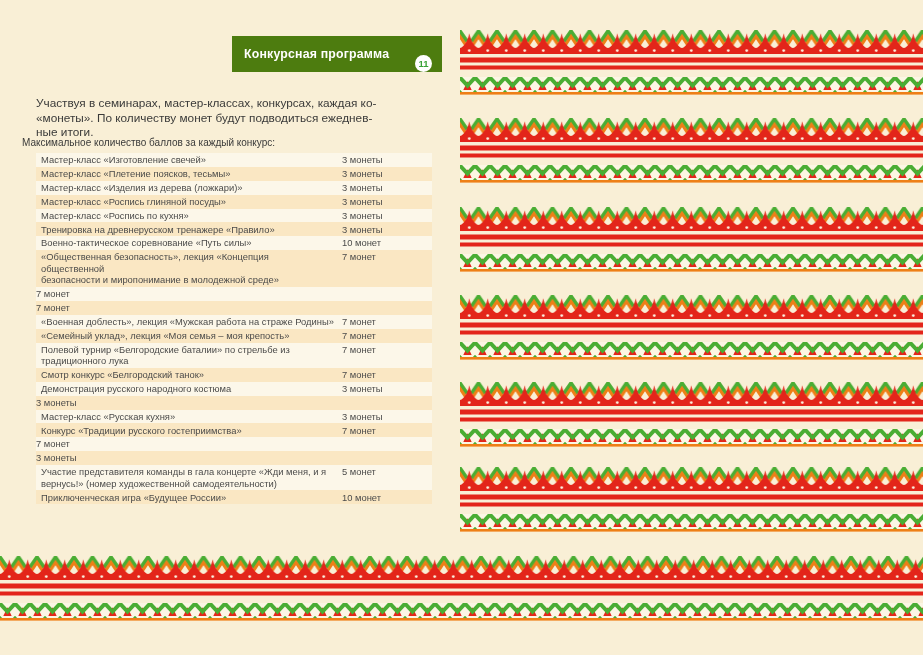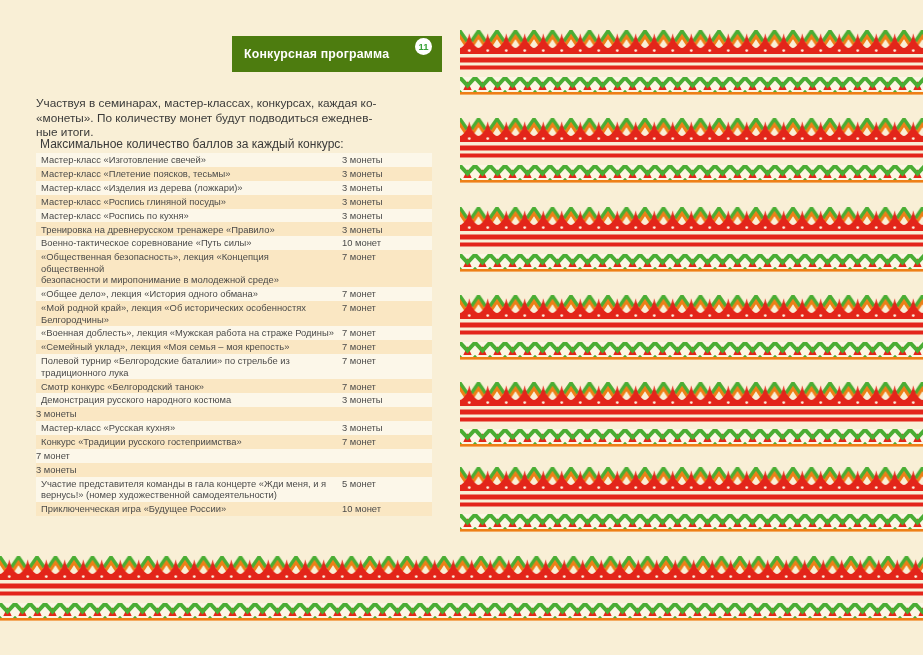--- a/index.html
+++ b/index.html
@@ -12,32 +12,32 @@
   
   .header-bar{
     position:absolute;left:232px;top:36px;width:210px;height:36px;
     background:#4d7c0f;display:flex;align-items:center;
   }
   .header-title{
     color:#FFFFFF;font-weight:bold;font-size:12.3px;letter-spacing:.2px;
     padding-left:12px;white-space:nowrap;
   }
   .page-badge{
-    position:absolute;right:10px;top:2px;width:17px;height:17px;border-radius:50%;
+    position:absolute;right:10px;top:19px;width:17px;height:17px;border-radius:50%;
     background:#FFFFFF;display:flex;align-items:center;justify-content:center;
   }
   .page-badge span{color:#3AA238;font-weight:bold;font-size:9.5px;line-height:1;}
   
   .intro{
     position:absolute;left:36px;top:72px;width:412px;
     color:#3A3A39;font-size:11.8px;line-height:14.7px;margin-top:24px;
   }
   .table-title{
-    position:absolute;left:40px;top:137px;width:412px;
-    color:#3A3A39;font-size:12px;
+    position:absolute;left:22px;top:137px;width:412px;
+    color:#3A3A39;font-size:10px;
   }
   
   .score-table{
     position:absolute;left:36px;top:153px;width:396px;
     font-size:9.4px;line-height:11.5px;color:#4B4B4A;
   }
   .t-row{display:flex;align-items:flex-start;padding:1.2px 0;}
   .t-row:nth-child(odd){background:#FCF7E9;}
   .t-row:nth-child(even){background:#FAE7C3;}
   .t-name{width:293px;padding-left:5px;padding-right:8px;white-space:pre-line;}
@@ -116,26 +116,23 @@
     <div class="t-row">
       <div class="t-name">Военно-тактическое соревнование «Путь силы»</div>
       <div class="t-value">10 монет</div>
     </div>
     <div class="t-row">
       <div class="t-name">«Общественная безопасность», лекция «Концепция общественной
 безопасности и миропонимание в молодежной среде»</div>
       <div class="t-value">7 монет</div>
     </div>
     <div class="t-row">
-      <div class="t-name">«Общее дело», лекция «История одного обмана»</div>
-      <div class="t-value">7 монет</div>
-    </div>
-    <div class="t-row">
-      <div class="t-name">«Мой родной край», лекция «Об исторических особенностях
-Белгородчины»</div>
+      <div class="t-value">7 монет</div>
+    </div>
+    <div class="t-row">
       <div class="t-value">7 монет</div>
     </div>
     <div class="t-row">
       <div class="t-name">«Военная доблесть», лекция «Мужская работа на страже Родины»</div>
       <div class="t-value">7 монет</div>
     </div>
     <div class="t-row">
       <div class="t-name">«Семейный уклад», лекция «Моя семья – моя крепость»</div>
       <div class="t-value">7 монет</div>
     </div>

